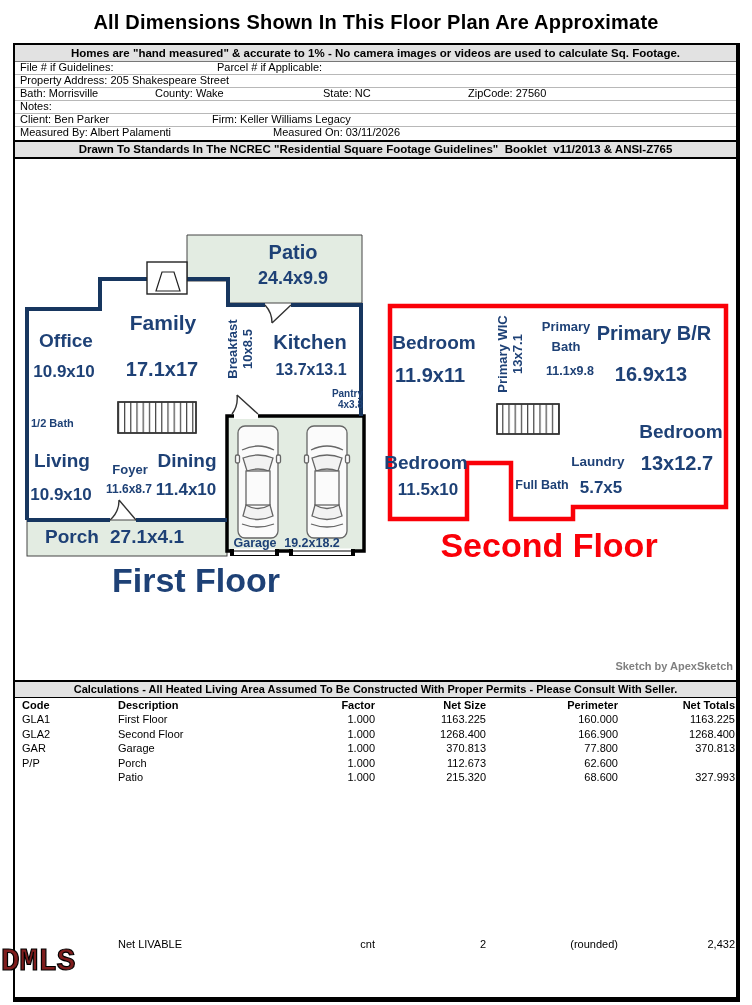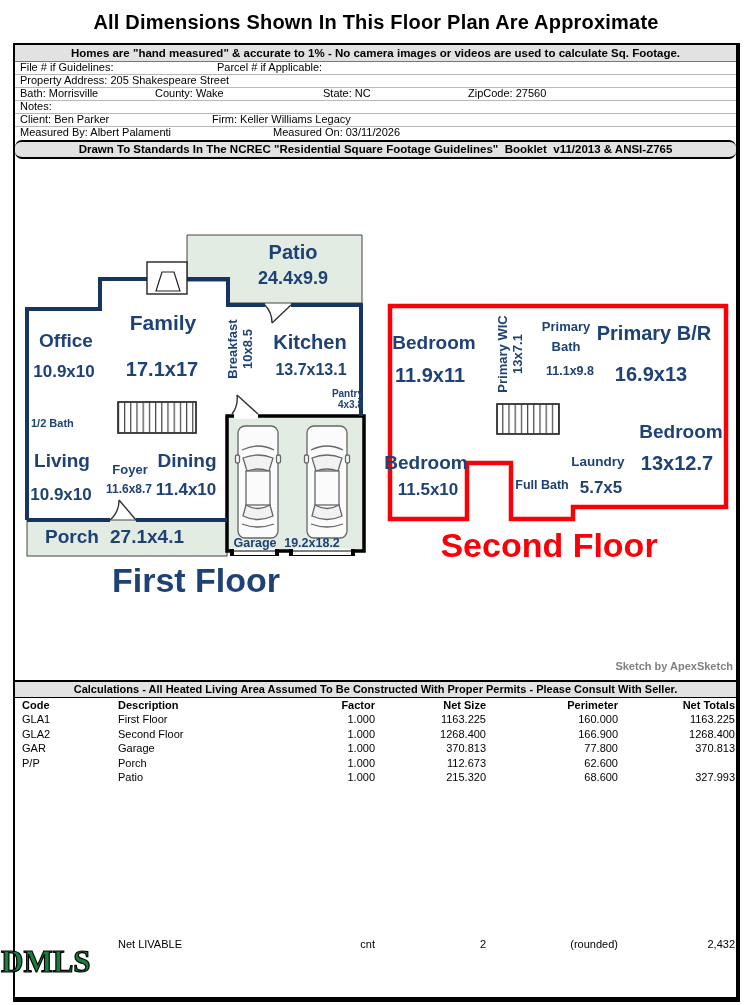--- a/index.html
+++ b/index.html
@@ -6,38 +6,38 @@
   #page{position:relative;width:752px;height:1005px;background:#fff;overflow:hidden;
         font-family:"Liberation Sans",sans-serif;color:#000;}
   #title{position:absolute;top:11px;left:0;width:752px;text-align:center;
          font-size:20px;font-weight:bold;letter-spacing:.2px;}
   #frame{position:absolute;left:13px;top:43px;width:727px;height:959px;
          box-sizing:border-box;border:solid #000;border-width:2px 4px 5px 2px;}
   .bar{position:absolute;left:15px;width:721px;background:#e2e2e2;
        font-weight:bold;text-align:center;box-sizing:border-box;}
   #bar1{top:45px;height:17px;font-size:11.5px;line-height:16px;border-bottom:1px solid #777;}
   #bar2{top:140px;height:19px;font-size:11.5px;line-height:14px;
-        border-top:2px solid #000;border-bottom:2px solid #000;white-space:pre;border-radius:7px;}
+        border-top:2px solid #000;border-bottom:2px solid #000;white-space:pre;}
   #bar3{top:680px;height:18px;font-size:11px;line-height:14px;
         border-top:2px solid #000;border-bottom:1.5px solid #000;}
   .irow{position:absolute;left:15px;width:721px;height:13px;border-bottom:1px solid #b8b8b8;
         font-size:11px;line-height:13px;}
   .irow span{position:absolute;top:0;white-space:nowrap;}
   #plan-svg{position:absolute;left:15px;top:159px;}
   .lbl{position:absolute;font-weight:bold;color:#1e4176;white-space:nowrap;
        transform:translateX(-50%);}
   .lbl.noshift{transform:none;}
   .rot{transform:translate(-50%,-50%) rotate(-90deg);text-align:center;line-height:1.15;}
   .red{color:#fa0008;}
   .gray{color:#808080;font-weight:bold;}
   .c{position:absolute;font-size:11px;white-space:nowrap;line-height:13px;}
   .bold{font-weight:bold;}
   .num{text-align:right;}
   #watermark{position:absolute;left:1px;top:944px;font-size:31px;font-weight:bold;
-             font-family:Liberation Serif, serif;color:#15803d;-webkit-text-stroke:1.2px #000;
+             font-family:Liberation Mono, monospace;color:#7f1d1d;-webkit-text-stroke:1.2px #000;
              letter-spacing:0px;}
 </style>
 </head>
 <body>
 
 <div id="page">
 
   <div id="title">All Dimensions Shown In This Floor Plan Are Approximate</div>
 
   <div id="frame"></div>

